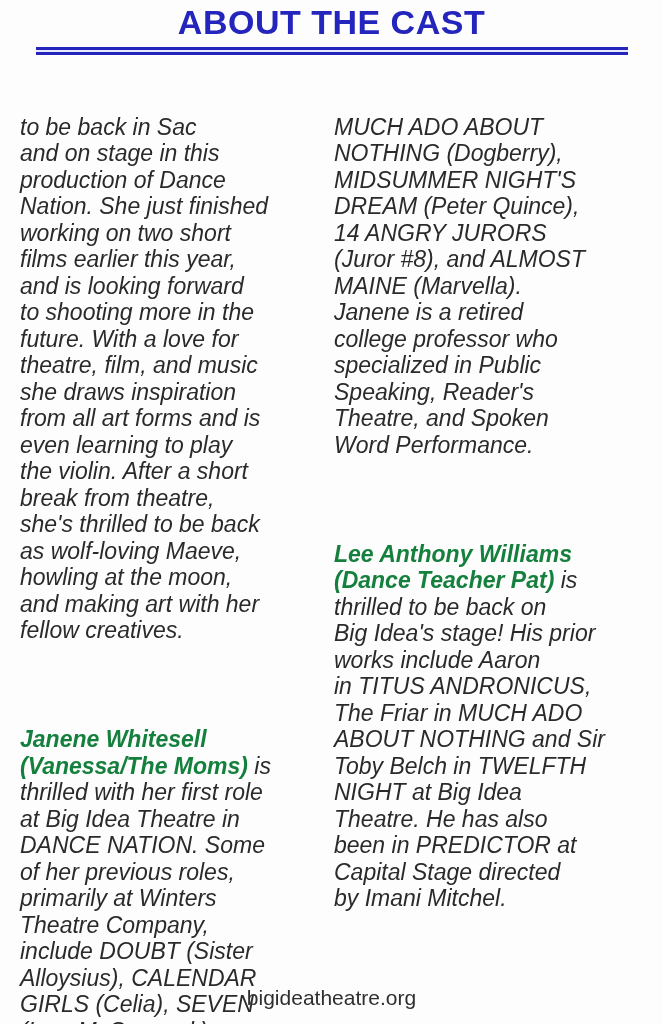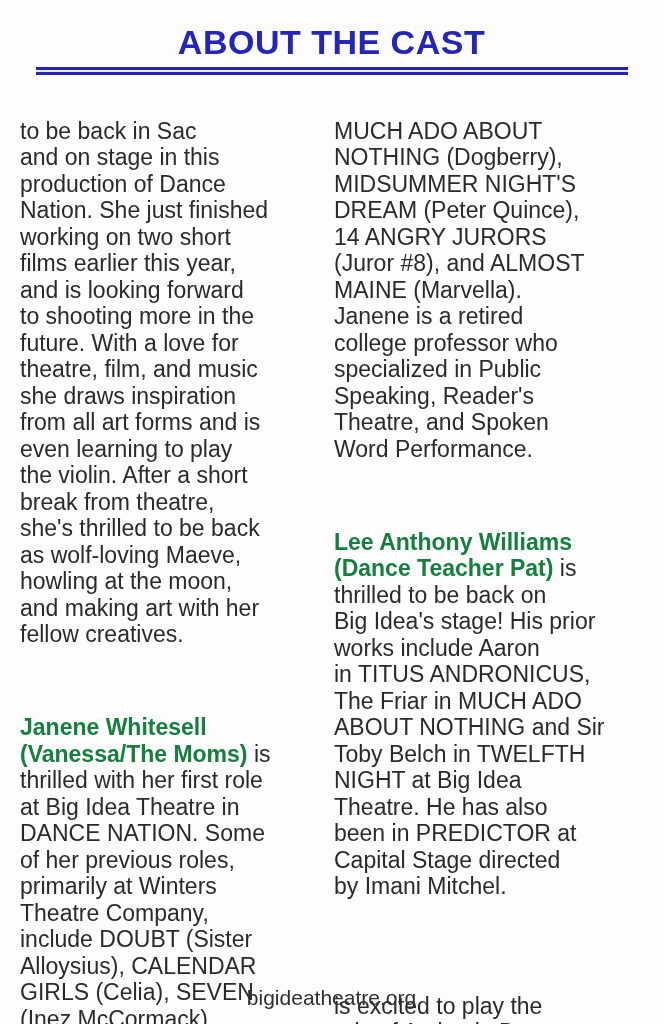--- a/index.html
+++ b/index.html
@@ -12,21 +12,20 @@
     background: #fdfdfd;
     font-family: "Liberation Sans", sans-serif;
     color: #2a2a2a;
     position: relative;
     overflow: hidden;
     box-sizing: border-box;
   }
   .header-band {
     text-align: center;
     padding-top: 4px;
-    margin-top: 20px;
   }
   .page-title {
     font-size: 34px;
     font-weight: bold;
     color: #2425bc;
     letter-spacing: 0.5px;
     line-height: 1.1;
   }
   .title-divider {
     width: 592px;
@@ -42,21 +41,22 @@
     gap: 14px;
   }
   .bio-column {
     font-size: 23px;
     line-height: 26.5px;
     white-space: pre-line;
   }
   .bio-column.left  { width: 300px; }
   .bio-column.right { width: 315px; }
   .bio-paragraph {
-    margin: 0 0 40px 0;
+    margin: 16px 0 40px 0;
+    font-style: italic;
   }
   .bio-paragraph strong {
     color: #15803d;
     font-weight: bold;
   }
   .page-footer {
     position: absolute;
     bottom: 14px;
     left: 0;
     width: 100%;

